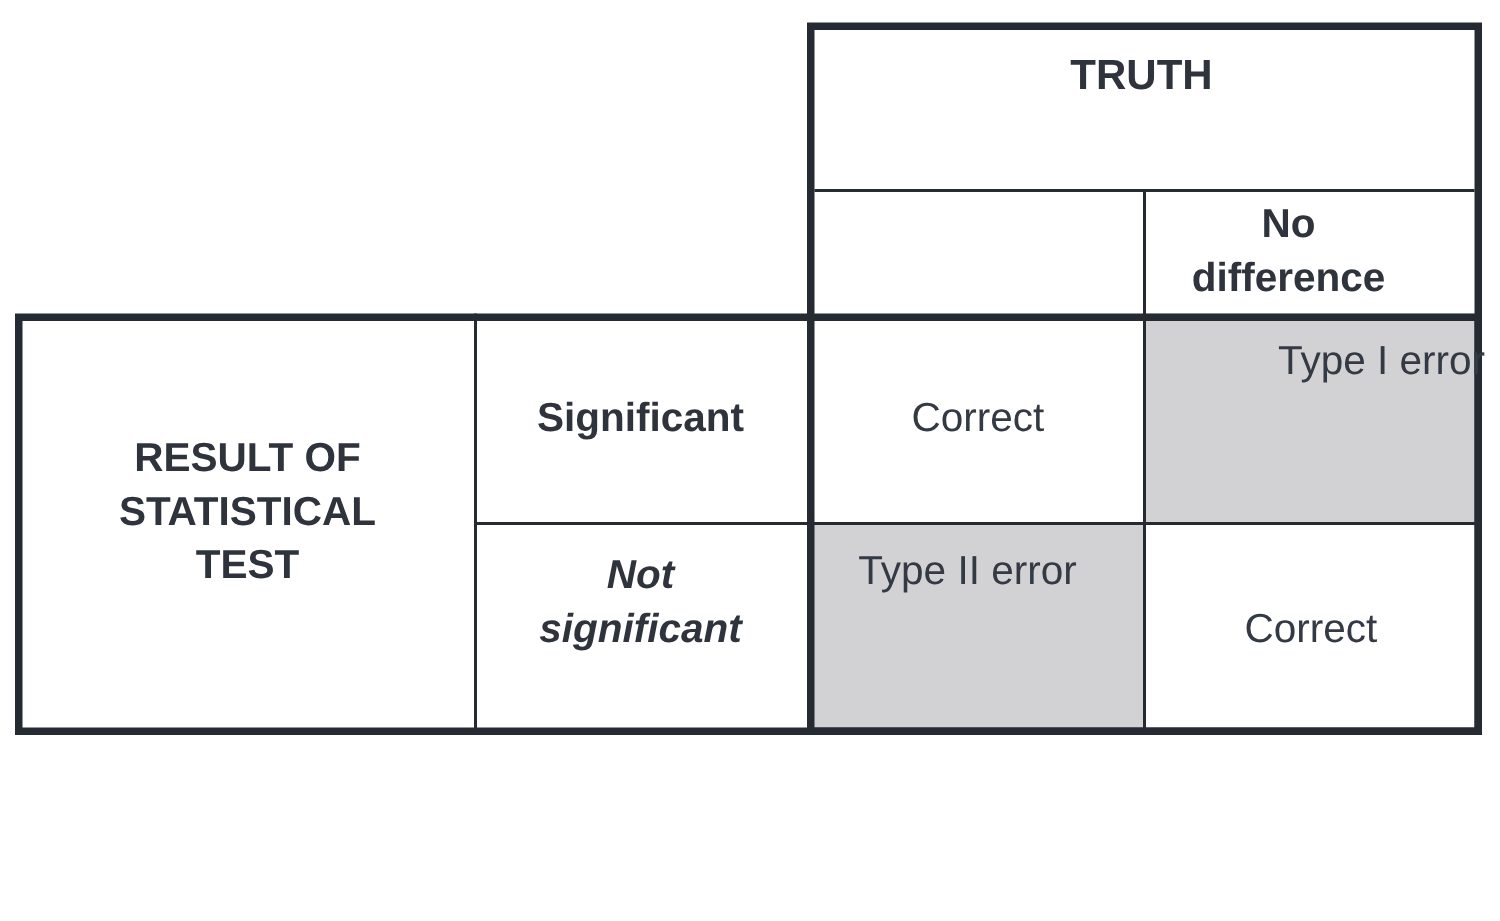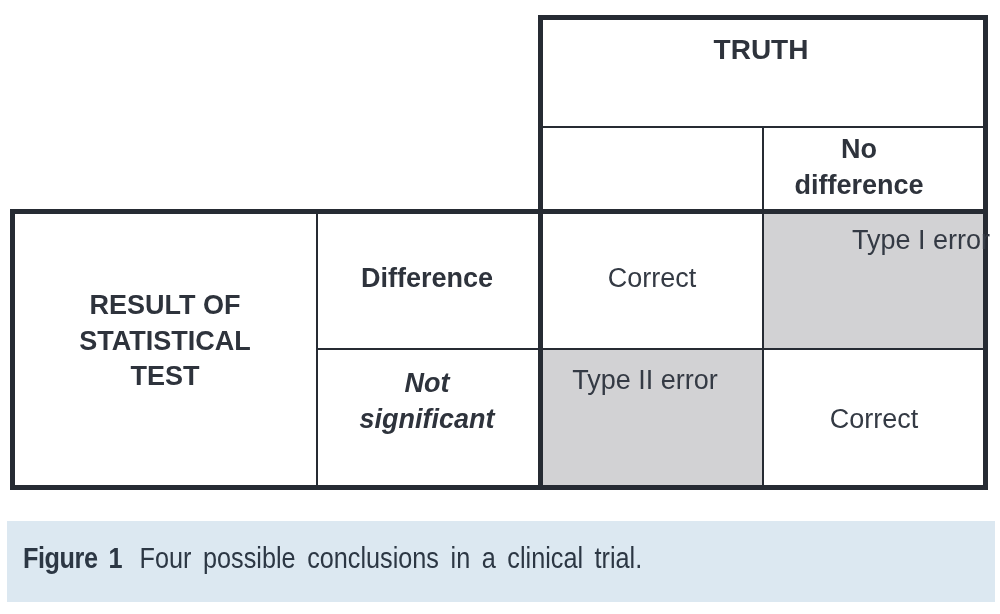--- a/index.html
+++ b/index.html
@@ -103,21 +103,21 @@
 
   <div class="lbl bold lbl-nodiff">
     <span class="wrapbox">No difference</span>
   </div>
 
   <div class="lbl bold lbl-result">
     <span class="wrapbox">RESULT OF STATISTICAL TEST</span>
   </div>
 
   <div class="lbl bold lbl-sig">
-    <span class="wrapbox">Difference</span>
+    <span class="wrapbox">Significant</span>
   </div>
 
   <div class="lbl bold lbl-notsig">
     <span class="wrapbox">Not significant</span>
   </div>
 
   <div class="lbl lbl-correct-top">
     <span class="wrapbox">Correct</span>
   </div>
 
@@ -126,19 +126,14 @@
   </div>
 
   <div class="lbl lbl-type2">
     <span class="wrapbox">Type II error</span>
   </div>
 
   <div class="lbl lbl-correct-bottom">
     <span class="wrapbox">Correct</span>
   </div>
 
-  <div class="caption-bar">
-    <div class="caption-inner">
-      <span class="caption-label">Figure 1</span><span class="caption-text">Four possible conclusions in a clinical trial.</span>
-    </div>
-  </div>
 
 </div>
 
 </body></html>

